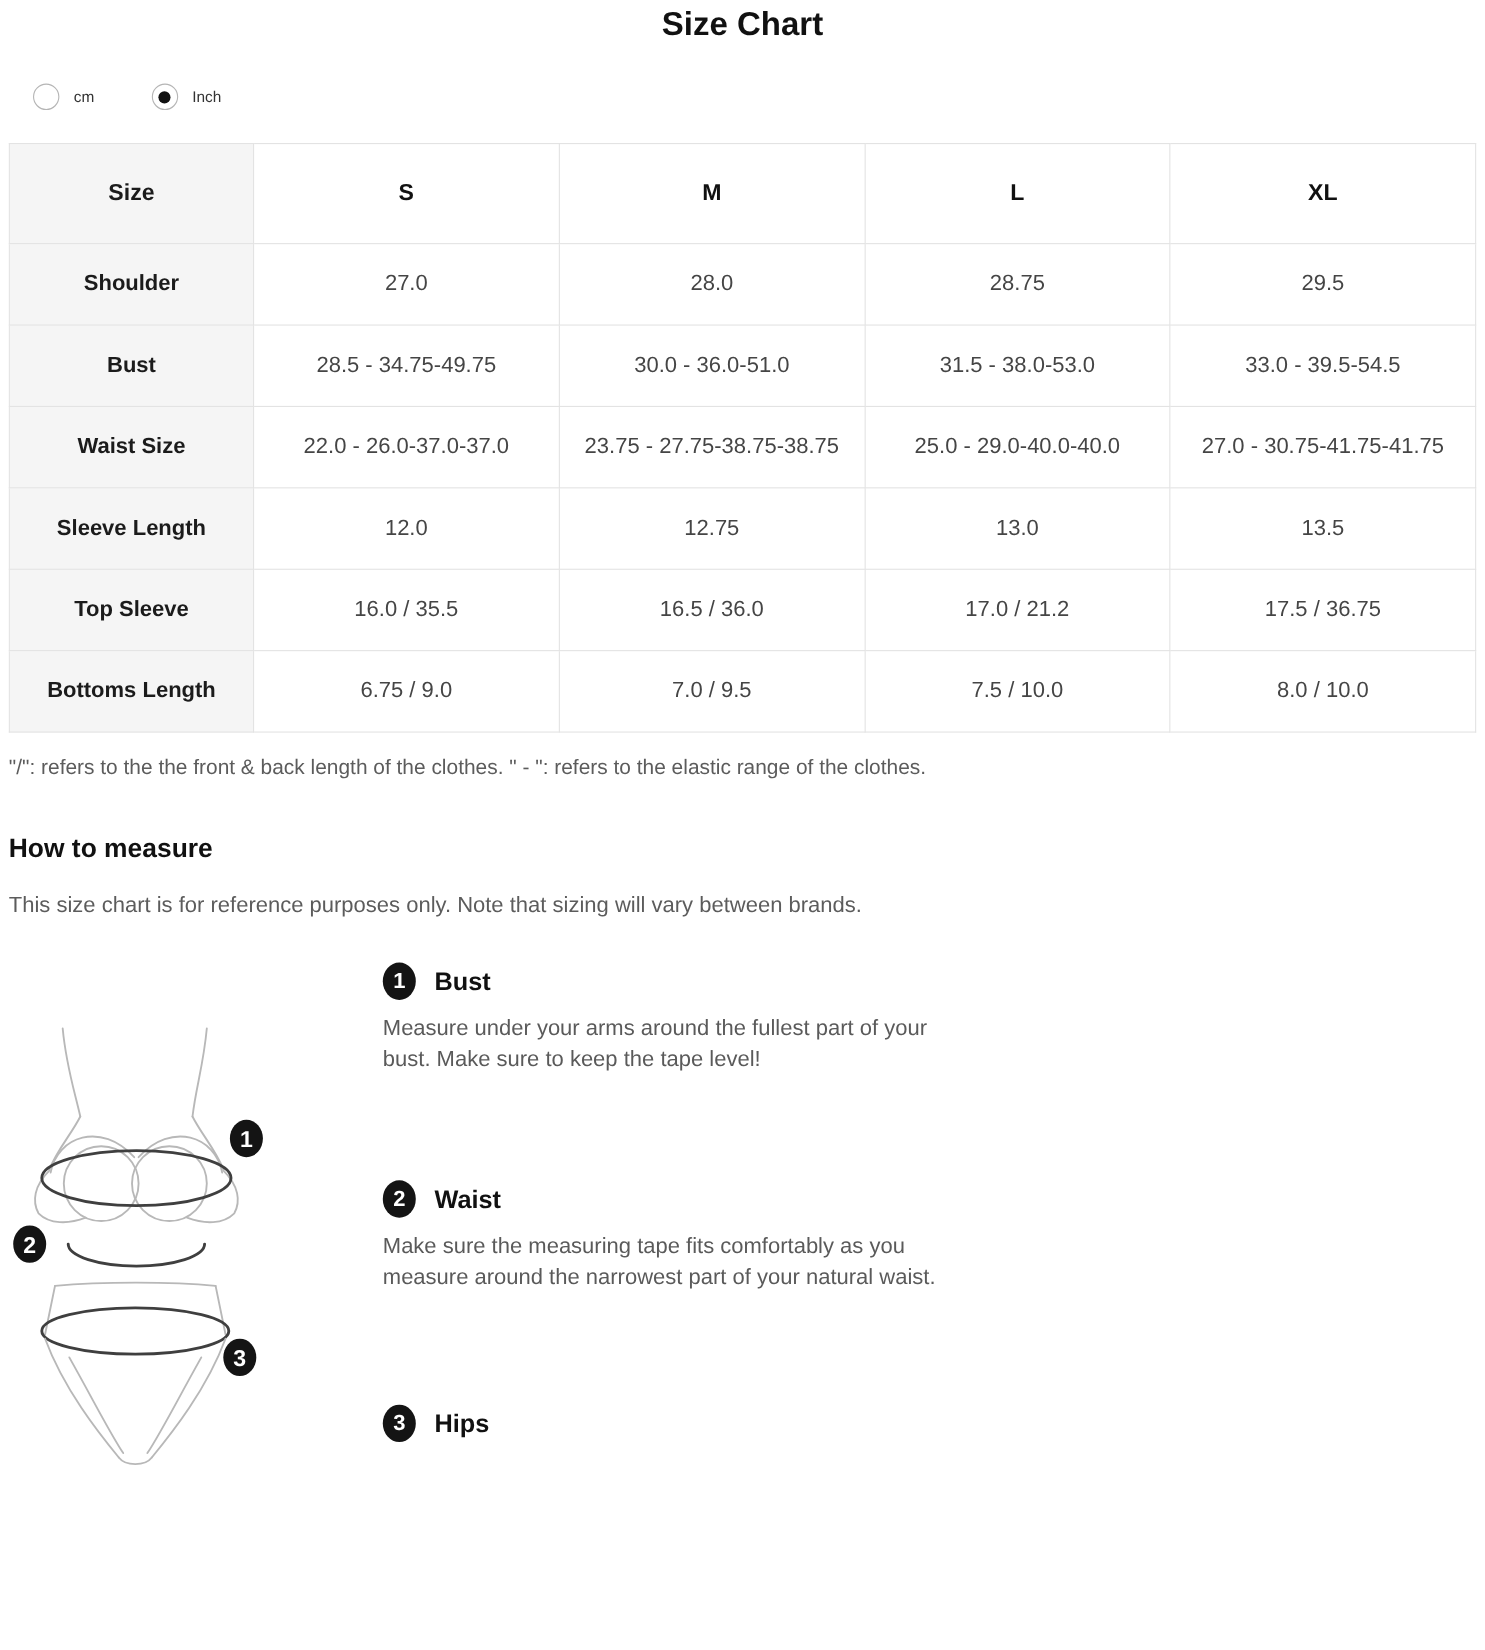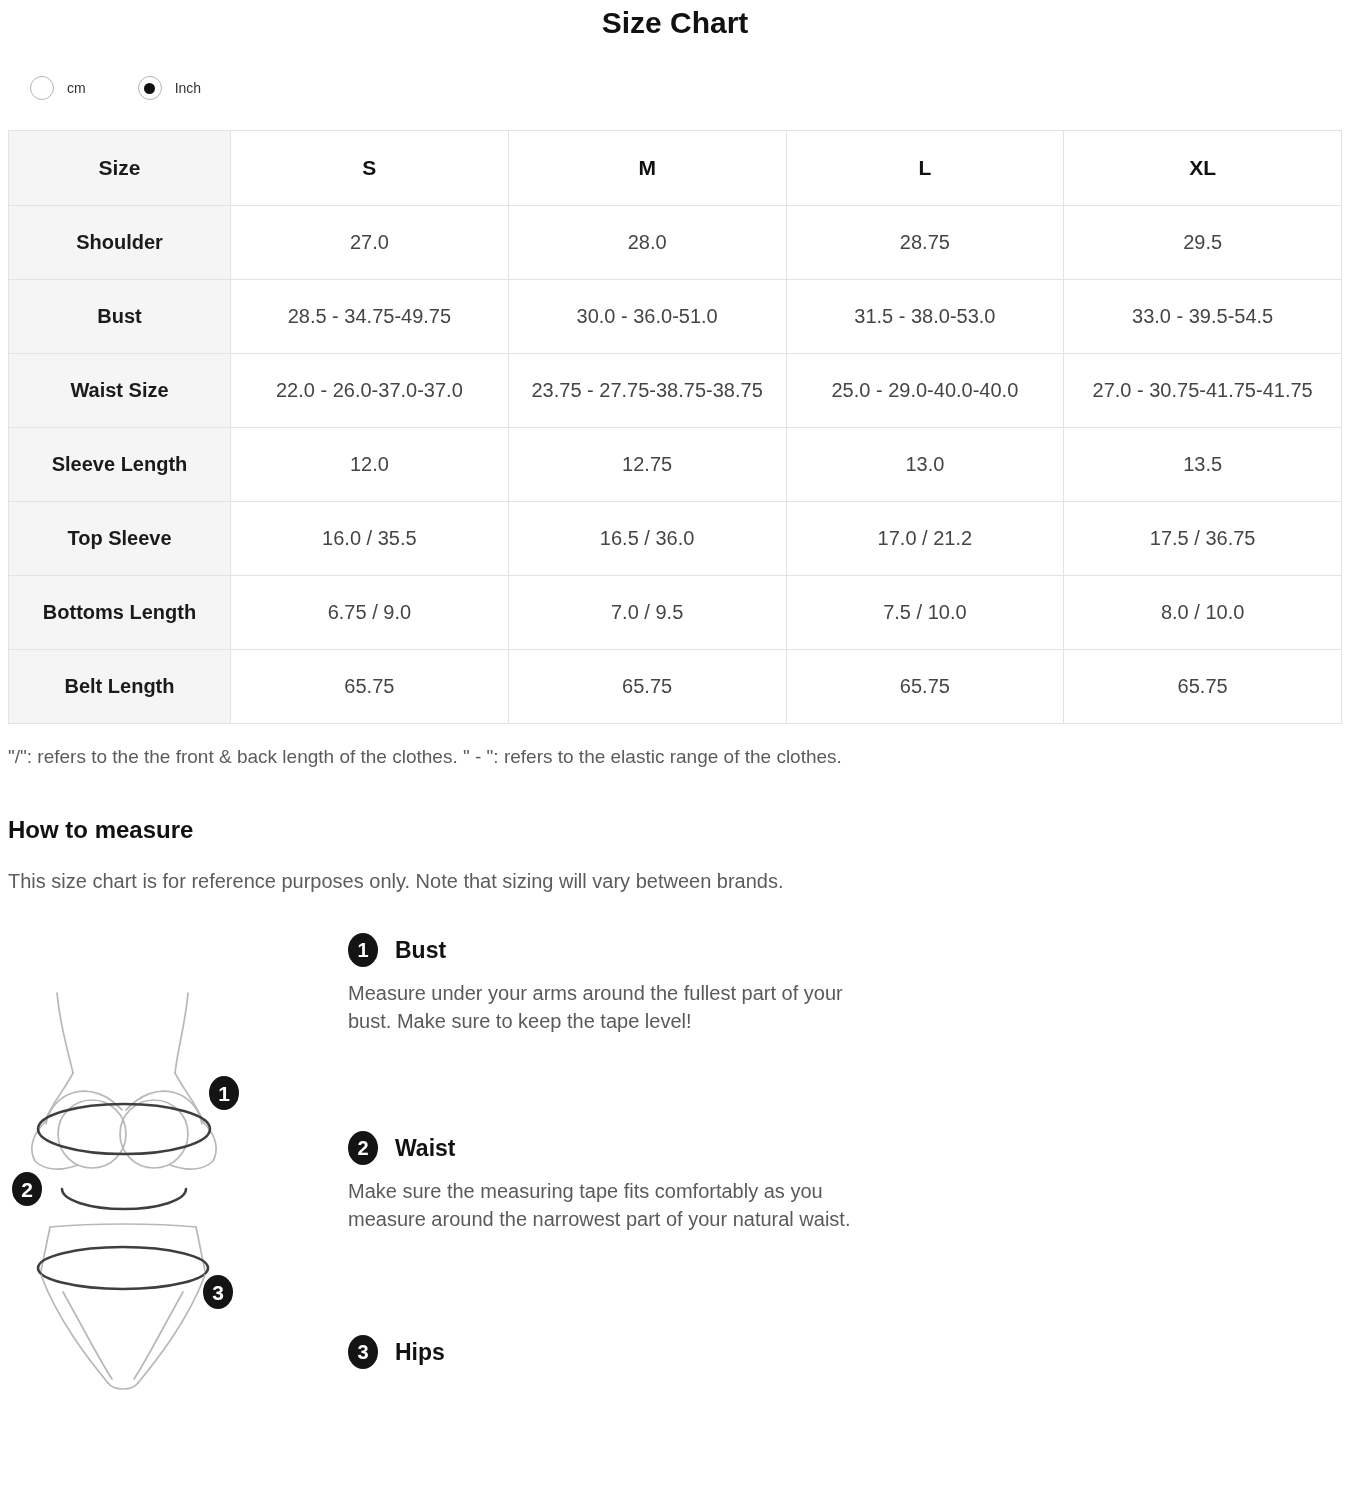--- a/index.html
+++ b/index.html
@@ -16,21 +16,21 @@
   .radio-circle { width:24px; height:24px; border-radius:50%; border:1px solid #b5b5b5;
                   background:#fff; display:flex; align-items:center; justify-content:center; }
   .radio-circle.checked::after { content:""; width:11px; height:11px; border-radius:50%; background:#111; display:block; }
   .unit-label { font-size:14px; color:#333; }
 
   
   table.size-table { border-collapse:collapse; table-layout:fixed; width:1334px; margin:30px 0 0 8px; }
   .size-table th, .size-table td { border:1px solid #e3e3e3; height:74px; text-align:center;
                                    vertical-align:middle; font-size:20px; font-weight:normal;
                                    color:#454545; background:#fff; padding:0 6px; }
-  .size-table thead th { font-weight:bold; font-size:21px; color:#111; height:75px; }
+  .size-table thead th { font-weight:bold; font-size:21px; color:#111; height:91px; }
   .size-table .label-col { width:222px; background:#f5f5f5; font-weight:bold; color:#1b1b1b; }
 
   .footnote { margin:22px 0 0 8px; font-size:19px; color:#5c5c5c; }
 
   .how-heading { margin:48px 0 0 8px; font-size:24px; font-weight:bold; color:#111; }
   .how-note { margin:26px 0 0 8px; font-size:20px; color:#5c5c5c; }
 
   
   .guide { display:flex; margin-top:28px; }
   .guide-figure { width:300px; height:570px; flex:none; }
@@ -113,27 +113,20 @@
         <td>17.0 / 21.2</td>
         <td>17.5 / 36.75</td>
       </tr>
       <tr>
         <td class="label-col">Bottoms Length</td>
         <td>6.75 / 9.0</td>
         <td>7.0 / 9.5</td>
         <td>7.5 / 10.0</td>
         <td>8.0 / 10.0</td>
       </tr>
-      <tr>
-        <td class="label-col">Belt Length</td>
-        <td>65.75</td>
-        <td>65.75</td>
-        <td>65.75</td>
-        <td>65.75</td>
-      </tr>
     </tbody>
   </table>
 
   <div class="footnote">"/": refers to the the front &amp; back length of the clothes. " - ":  refers to the elastic range of the clothes.</div>
 
   <div class="how-heading">How to measure</div>
   <div class="how-note">This size chart is for reference purposes only. Note that sizing will vary between brands.</div>
 
   <div class="guide">
 

